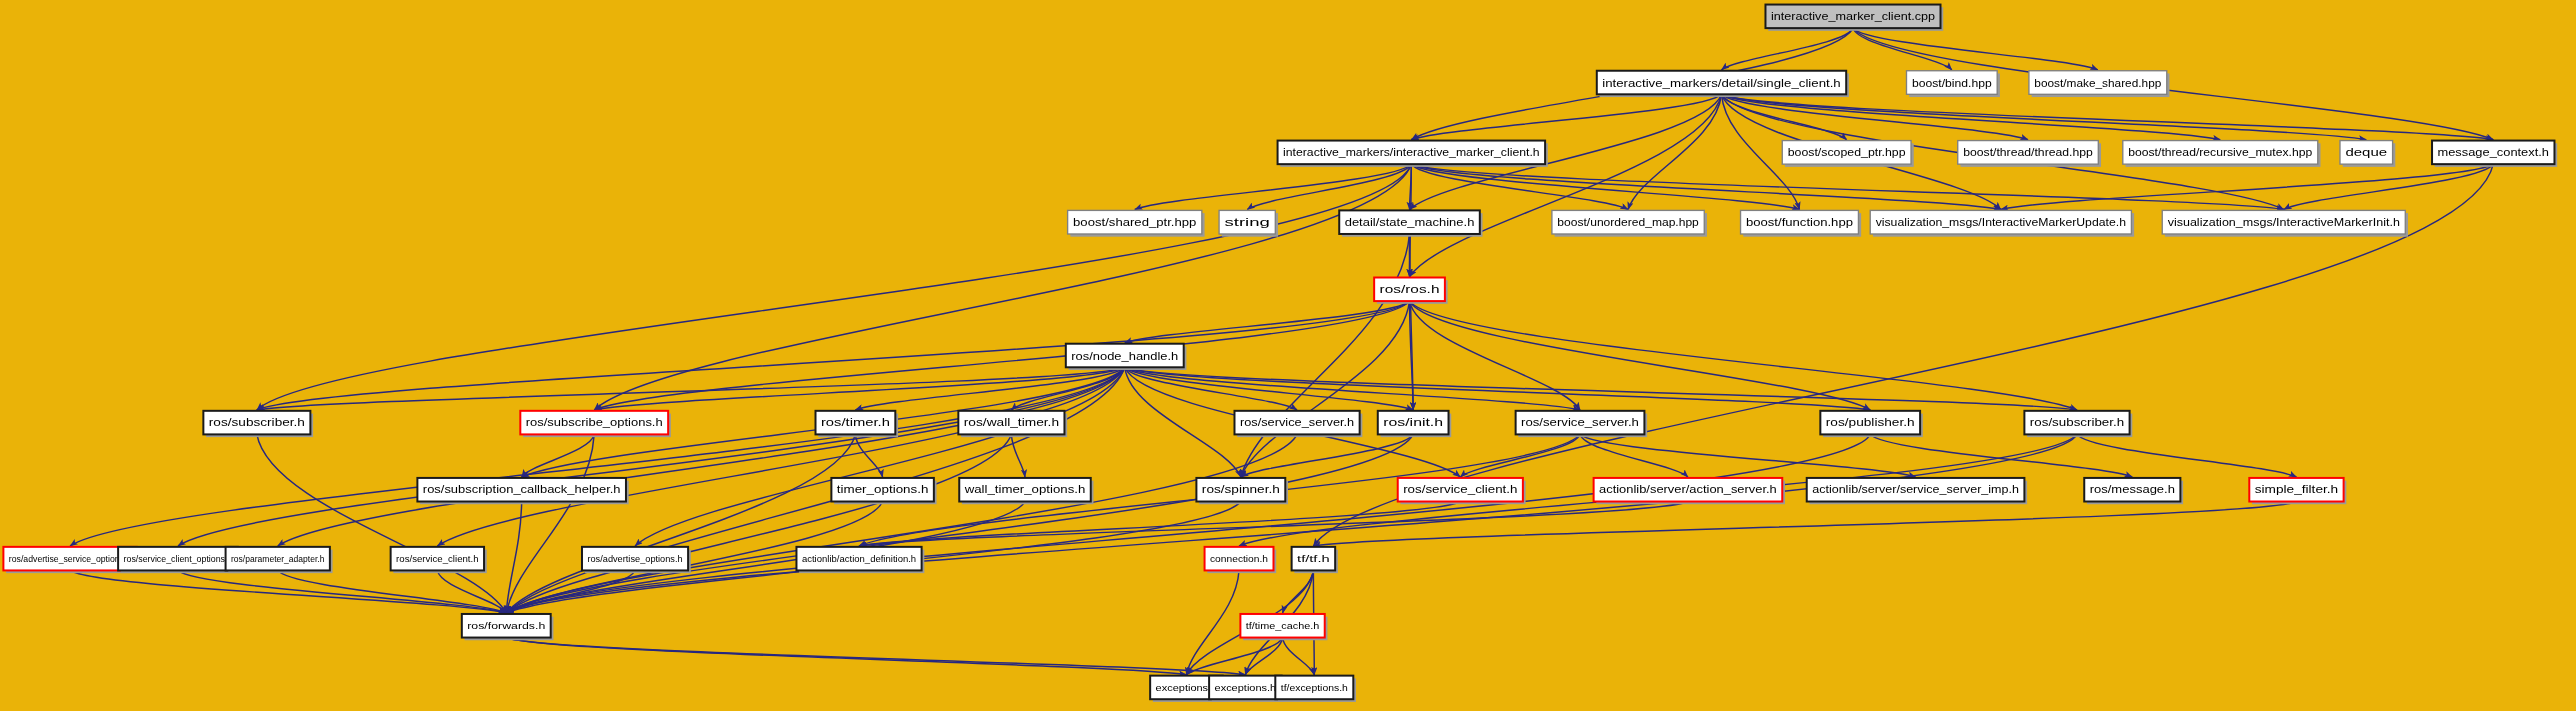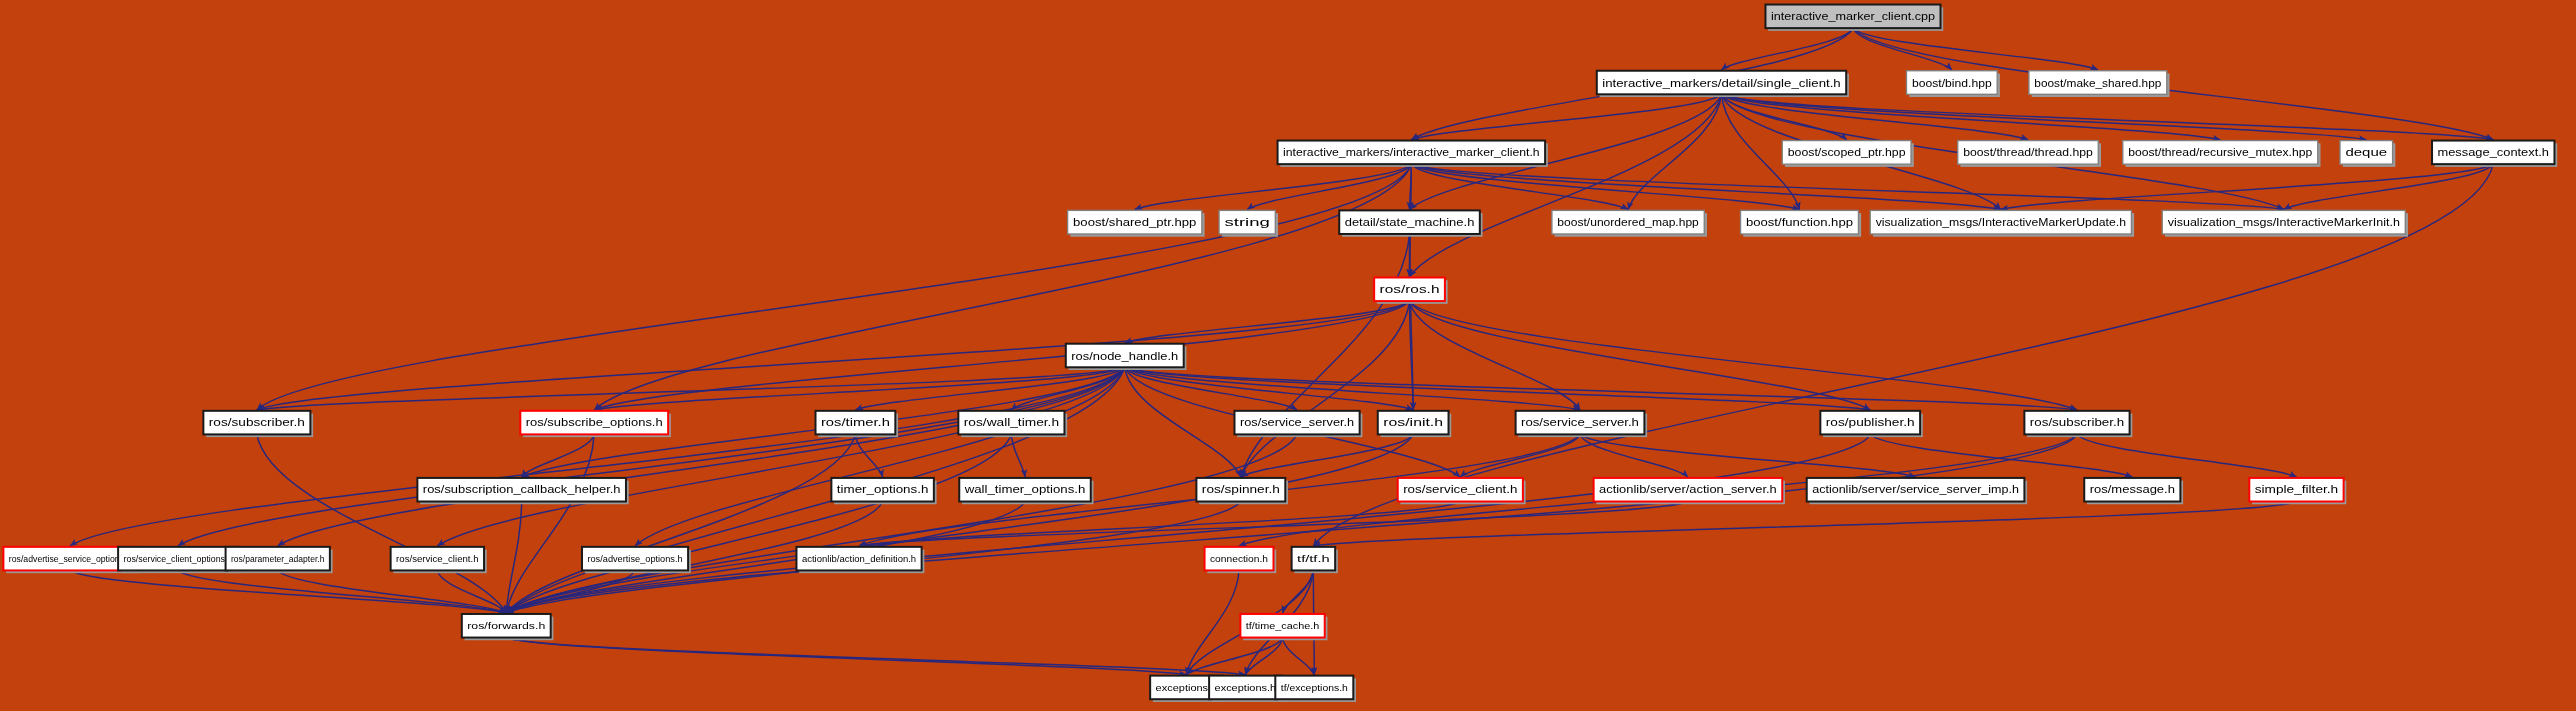--- a/index.html
+++ b/index.html
@@ -1,17 +1,17 @@
 <!DOCTYPE html>
 <html style="font-size:14.5px"><head>
 <meta charset="utf-8">
 <style>
   html,body{margin:0;padding:0;background:#ffffff;}
   body{font-family:"Liberation Sans", sans-serif;}
-  #canvas-wrap{position:relative;width:2576px;height:711px;background:#c2410c;overflow:hidden;}
+  #canvas-wrap{position:relative;width:2576px;height:711px;background:#eab308;overflow:hidden;}
   svg#graph{position:absolute;left:0;top:0;width:2576px;height:711px;}
   .node-rect{fill:#ffffff;stroke:#808080;stroke-width:1.5;}
   .node-rect.bold{stroke:#1a1a1a;stroke-width:2.2;}
   .node-rect.red{stroke:#ff0000;stroke-width:2.2;}
   .node-rect.root{fill:#bfbfbf;stroke:#1a1a1a;stroke-width:2.2;}
   .node-shadow{fill:#9a9a9a;}
   .node-label{font-family:"Liberation Sans", sans-serif;fill:#000000;text-anchor:middle;dominant-baseline:middle;}
   .edge{fill:none;stroke:#27277f;stroke-width:1.6;}
   .arrow{fill:#27277f;}
 </style>

